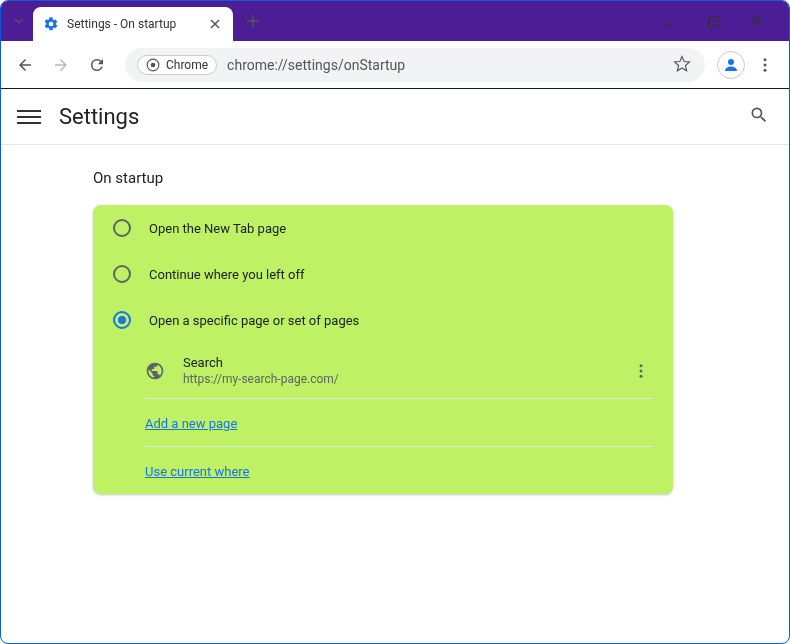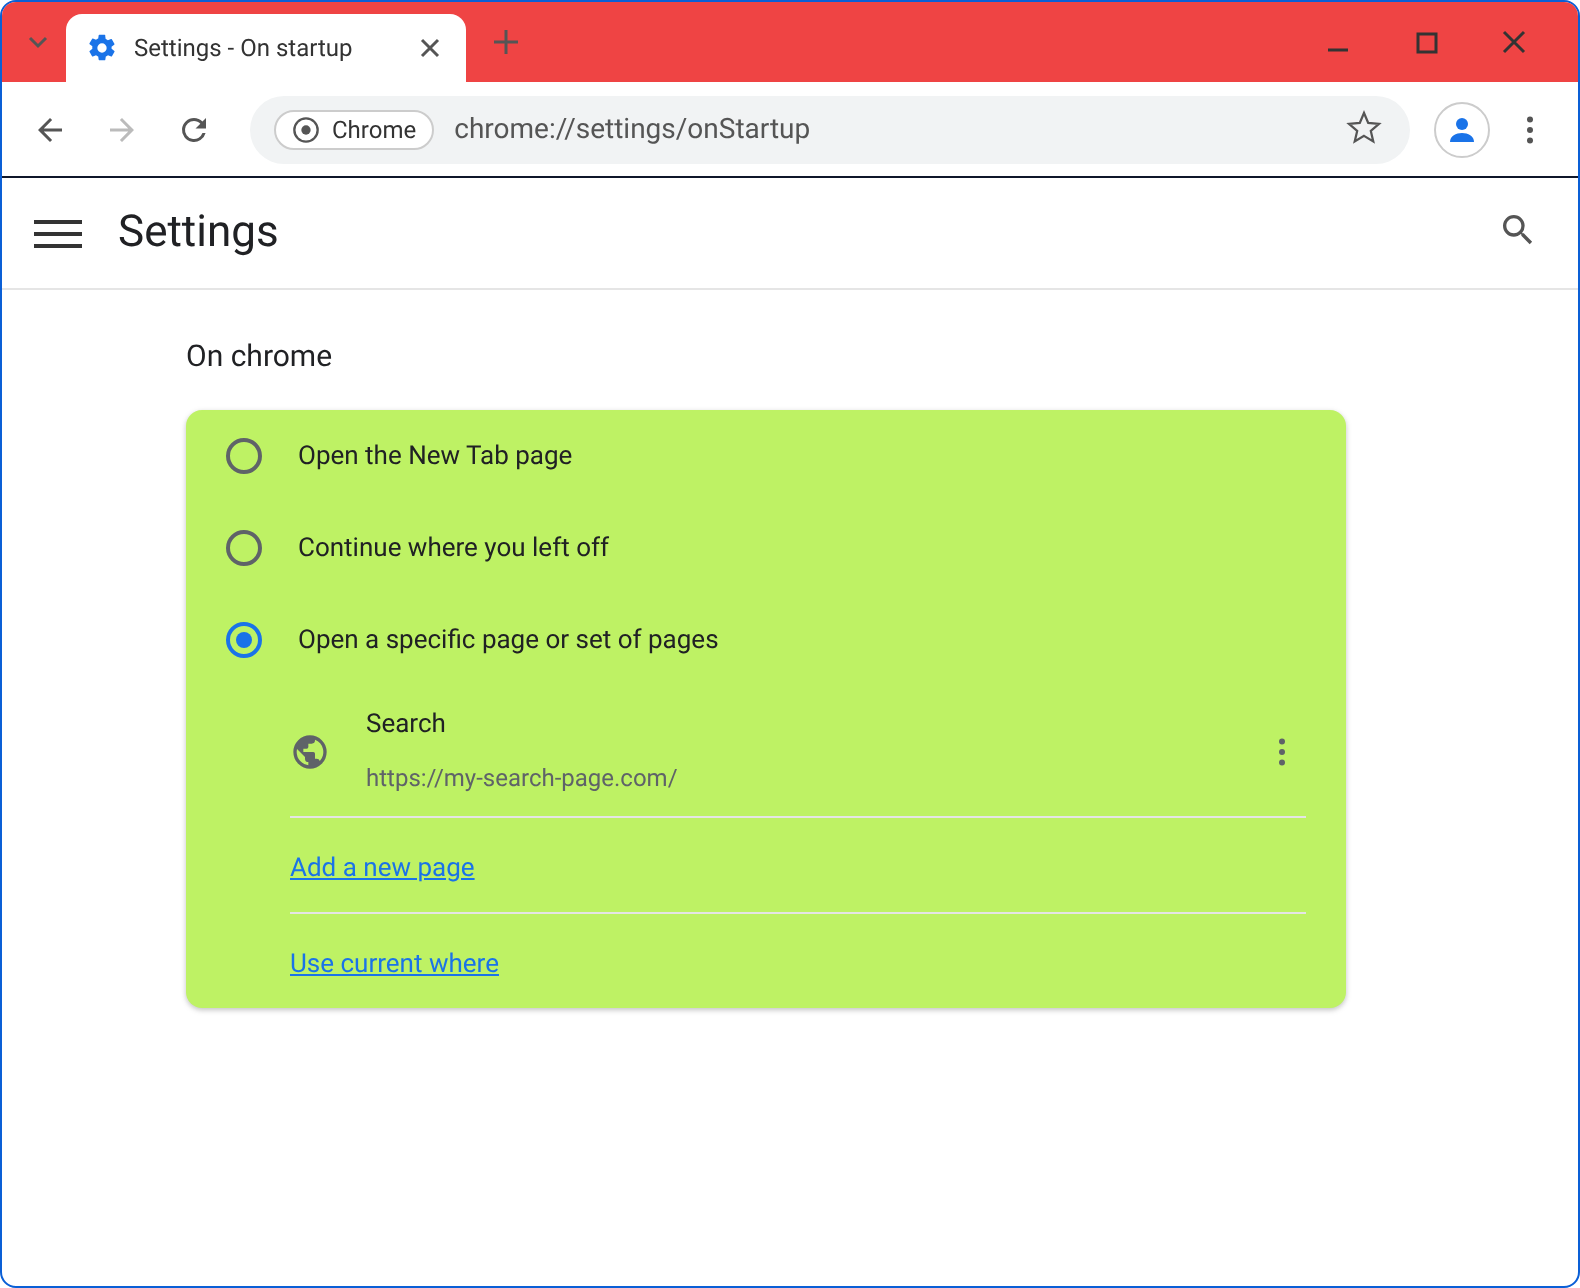--- a/index.html
+++ b/index.html
@@ -1,18 +1,18 @@
 <!DOCTYPE html>
 <html><head>
   <meta charset="utf-8">
   <style>
     * { margin: 0; padding: 0; box-sizing: border-box; font-family: -apple-system, BlinkMacSystemFont, "Segoe UI", Roboto, sans-serif; }
     body { width: 790px; height: 644px; background: #fff; border: 1px solid #0a5fd6; border-radius: 8px; overflow: hidden; position: relative; }
     
-    .titlebar { height: 40px; background: #ef4444; display: flex; align-items: center; padding: 0 4px; }
+    .titlebar { height: 40px; background: #4c1d95; display: flex; align-items: center; padding: 0 4px; }
     .tab-dropdown { width: 28px; height: 28px; display: flex; align-items: center; justify-content: center; cursor: pointer; }
     .tab { background: #fff; border-radius: 8px 8px 0 0; height: 34px; margin-top: 6px; display: flex; align-items: center; padding: 0 10px; gap: 8px; min-width: 200px; }
     .tab-favicon { width: 16px; height: 16px; color: #1a73e8; }
     .tab-title { font-size: 12px; color: #333; flex: 1; }
     .tab-close { width: 16px; height: 16px; display: flex; align-items: center; justify-content: center; cursor: pointer; color: #555; }
     .new-tab { width: 28px; height: 28px; display: flex; align-items: center; justify-content: center; cursor: pointer; margin-left: 6px; color: #555; }
     .window-controls { margin-left: auto; display: flex; gap: 12px; padding-right: 12px; }
     .window-btn { width: 32px; height: 32px; display: flex; align-items: center; justify-content: center; cursor: pointer; color: #333; }
     
     .toolbar { height: 48px; background: #fff; display: flex; align-items: center; padding: 0 8px; gap: 4px; border-bottom: 1px solid #0f172a; }
@@ -37,21 +37,21 @@
     .radio-row { display: flex; align-items: center; padding: 14px 20px; gap: 18px; cursor: pointer; }
     .radio { width: 18px; height: 18px; border: 2px solid #5f6368; border-radius: 50%; flex-shrink: 0; }
     .radio.selected { border-color: #1a73e8; display: flex; align-items: center; justify-content: center; }
     .radio.selected::after { content: ''; width: 8px; height: 8px; background: #1a73e8; border-radius: 50%; }
     .radio-label { font-size: 13px; color: #202124; }
     
     .page-item { display: flex; align-items: center; padding: 12px 20px 12px 52px; gap: 18px; }
     .globe-icon { width: 20px; height: 20px; color: #5f6368; flex-shrink: 0; }
     .page-info { flex: 1; }
     .page-name { font-size: 13px; color: #202124; }
-    .page-url { font-size: 12px; color: #5f6368; margin-top: 12px; }
+    .page-url { font-size: 12px; color: #5f6368; margin-top: 2px; }
     .more-btn { width: 24px; height: 24px; cursor: pointer; color: #5f6368; display: flex; align-items: center; justify-content: center; }
     .page-divider { height: 1px; background: #e5e5e5; margin-left: 52px; margin-right: 20px; }
     
     .link-row { padding: 14px 20px 14px 52px; }
     .link { font-size: 13px; color: #1a73e8; text-decoration: underline; cursor: pointer; }
     
     svg { display: block; }
   </style>
 </head>
 <body>
@@ -153,21 +153,21 @@
   </div>
   <div class="page-title">Settings</div>
   <div class="search-btn">
     <svg width="20" height="20" viewBox="0 0 24 24">
         <path d="M15.5 14h-.79l-.28-.27A6.47 6.47 0 0 0 16 9.5 6.5 6.5 0 1 0 9.5 16c1.61 0 3.09-.59 4.23-1.57l.27.28v.79l5 4.99L20.49 19l-4.99-5zm-6 0C7.01 14 5 11.99 5 9.5S7.01 5 9.5 5 14 7.01 14 9.5 11.99 14 9.5 14z" fill="#555"></path>
       </svg>
   </div>
 </div>
 
 <div class="content">
-  <div class="section-title">On chrome</div>
+  <div class="section-title">On startup</div>
   <div class="card">
     <div class="radio-row">
       <div class="radio"></div>
       <span class="radio-label">Open the New Tab page</span>
     </div>
     <div class="radio-row">
       <div class="radio"></div>
       <span class="radio-label">Continue where you left off</span>
     </div>
     <div class="radio-row">

